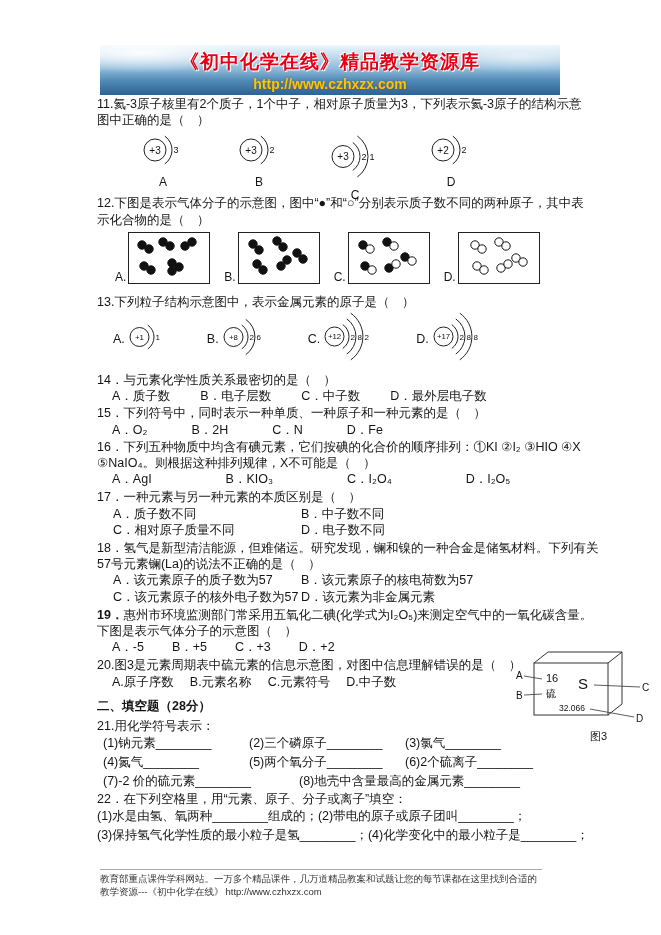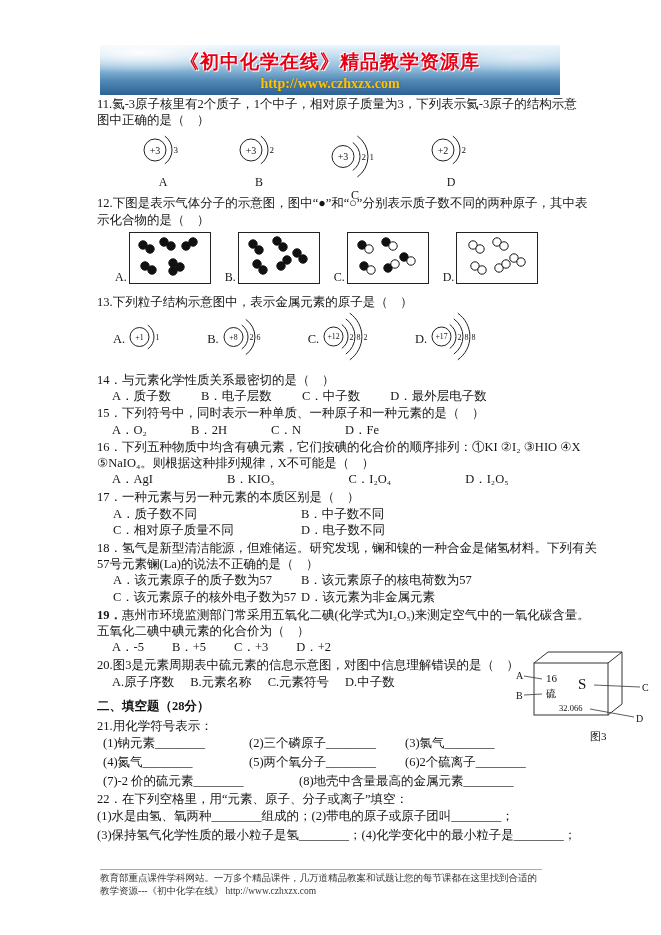--- a/index.html
+++ b/index.html
@@ -1,17 +1,17 @@
 <!DOCTYPE html>
 <html><head>
 <meta charset="utf-8">
 <style>
   html,body{margin:0;padding:0;background:#fff;}
   .page{position:relative;width:661px;height:935px;background:#fff;overflow:hidden;
-        font-family:Liberation Serif, serif;color:#151515;}
+        font-family:Liberation Sans, sans-serif;color:#151515;}
 
   
   .banner{position:absolute;left:100px;top:45px;width:460px;height:50px;overflow:hidden;
           background:linear-gradient(180deg,#eef7fc 0%,#c2dcee 22%,#8db9d9 48%,#4f88b5 72%,#2d6294 100%);
           display:flex;flex-direction:column;align-items:center;justify-content:center;}
   .banner::before{content:"";position:absolute;left:-10px;top:-6px;width:170px;height:34px;
           background:radial-gradient(ellipse at 30% 40%,rgba(255,255,255,.95),rgba(255,255,255,0) 70%);}
   .banner::after{content:"";position:absolute;right:-20px;top:2px;width:150px;height:26px;
           background:radial-gradient(ellipse at 60% 40%,rgba(255,255,255,.55),rgba(255,255,255,0) 70%);}
   .banner-title{position:relative;z-index:1;font-size:19px;font-weight:700;color:#e60015;letter-spacing:1px;
@@ -319,21 +319,21 @@
         <span>C．该元素原子的核外电子数为57</span>
         <span>D．该元素为非金属元素</span>
       </div>
     </div>
 
     <div class="q" id="q19">
       <div class="qline">
         <span class="bold">19．</span><span>惠州市环境监测部门常采用五氧化二碘(化学式为I₂O₅)来测定空气中的一氧化碳含量。</span>
       </div>
       <div class="qline flex">
-        <span>五氧化二碘中碘元素的化合价为</span>
+        <span>下图是表示气体分子的示意图</span>
         <span class="bracket">（　）</span>
       </div>
       <div class="opts g28">
         <span>A．-5</span>
         <span>B．+5</span>
         <span>C．+3</span>
         <span>D．+2</span>
       </div>
     </div>
 

